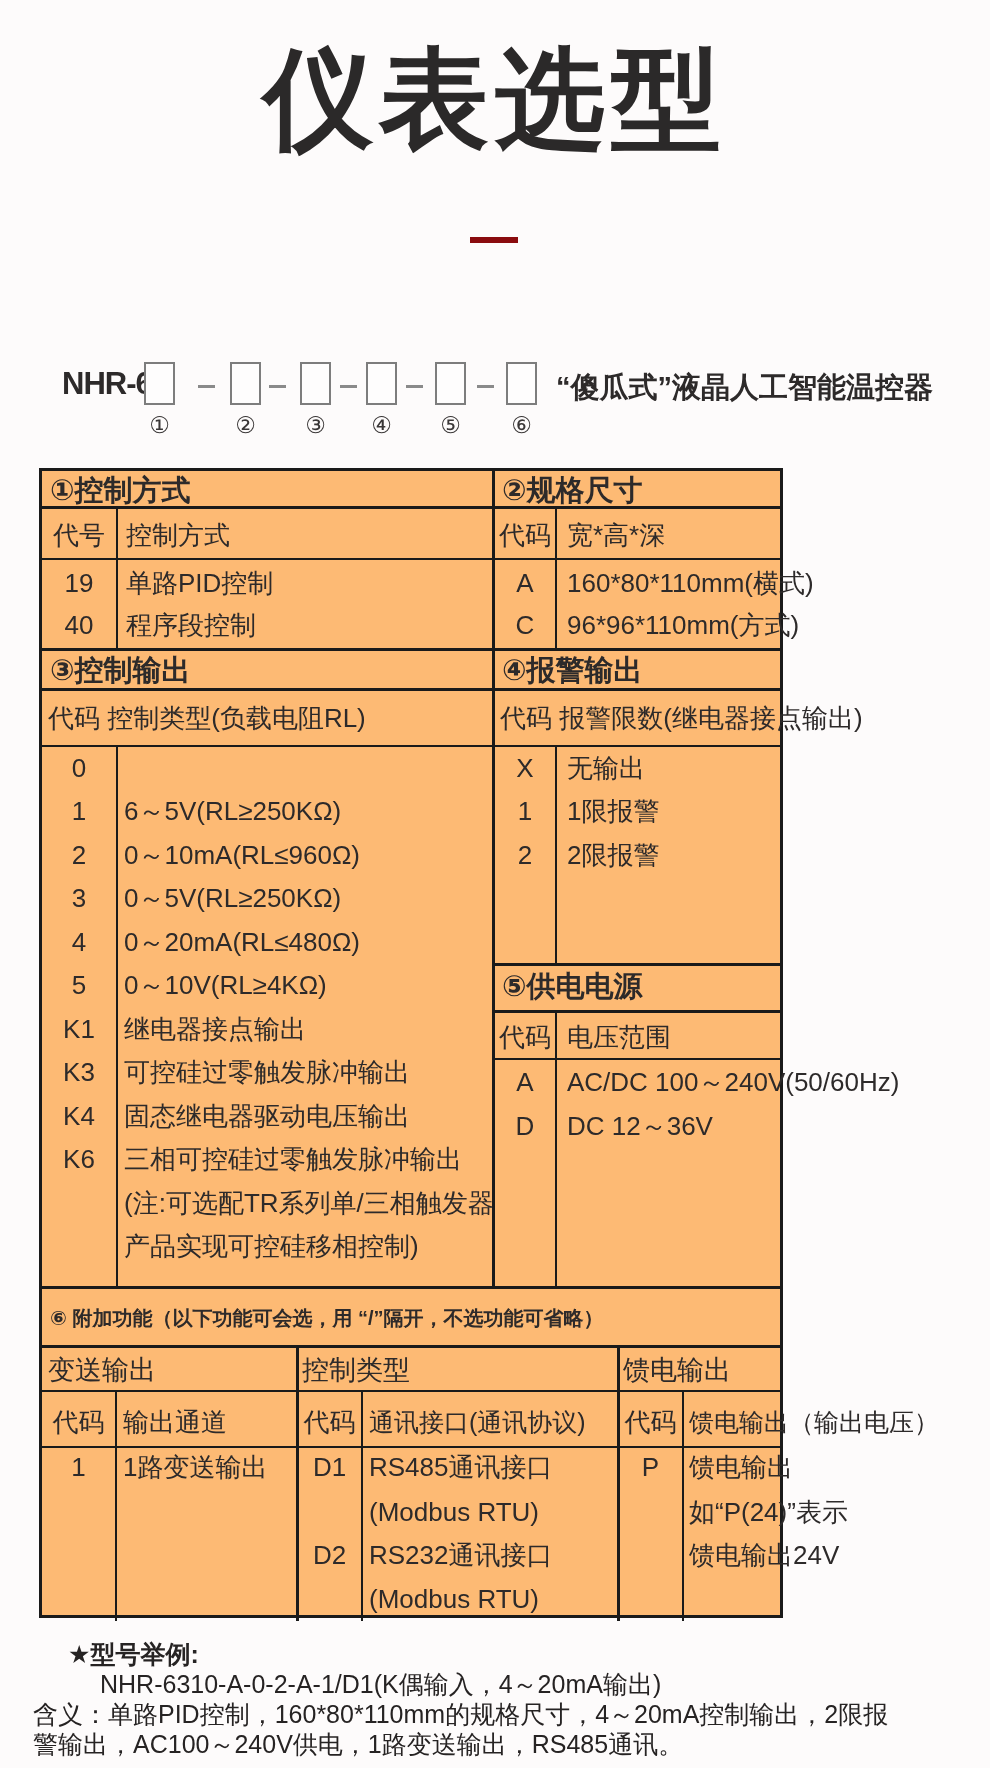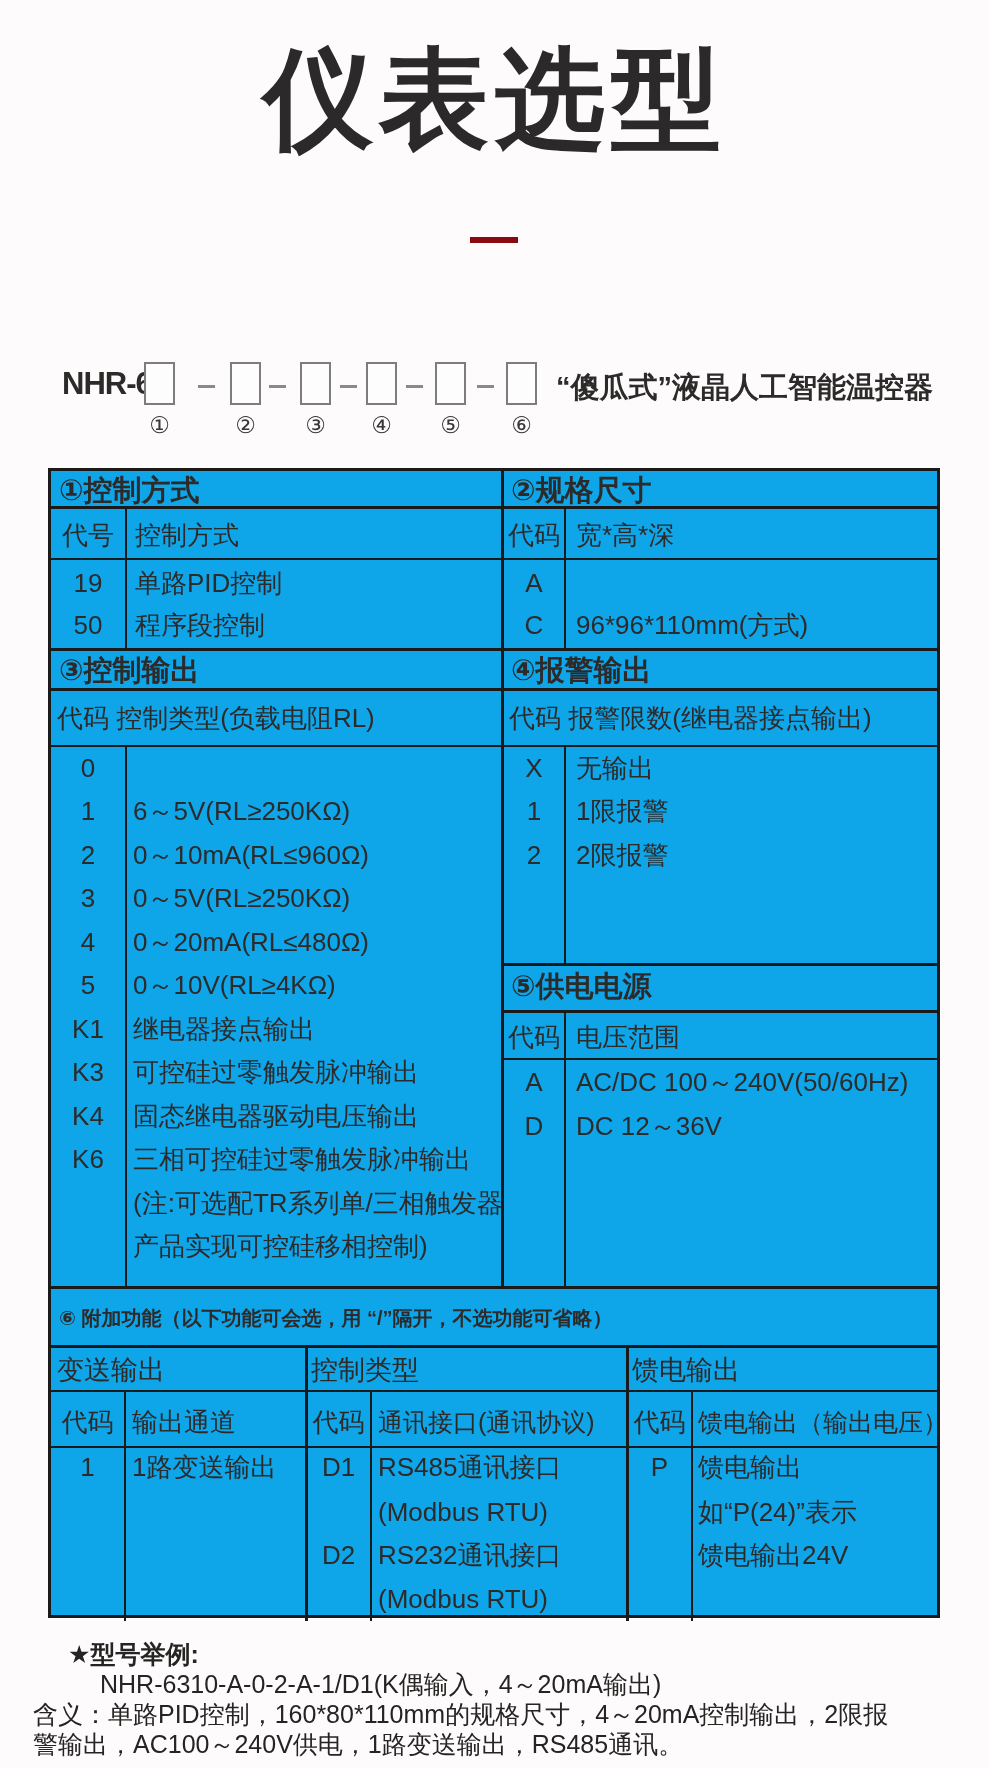--- a/index.html
+++ b/index.html
@@ -14,21 +14,21 @@
   .title{position:absolute;left:0;right:0;top:26px;text-align:center;
          font-size:110px;font-weight:800;letter-spacing:6px;color:#2b2929;white-space:nowrap;}
   .red-dash{position:absolute;left:470px;top:237px;width:48px;height:6px;background:var(--accent);}
   
   .model-prefix{position:absolute;left:62px;top:366px;font-size:31px;font-weight:700;letter-spacing:-1px;white-space:nowrap;}
   .mbox{position:absolute;top:362px;width:31px;height:43px;border:2px solid #7d7d7d;background:#fefdfd;}
   .mdash{position:absolute;top:385px;width:17px;height:3px;background:#8a8a8a;}
   .model-suffix{position:absolute;left:556px;top:368px;font-size:29px;font-weight:700;white-space:nowrap;}
   .pos-num{position:absolute;top:412px;width:31px;text-align:center;font-size:23px;color:#3a3737;}
   
-  .tbl{position:absolute;left:48px;top:468px;width:892px;height:1150px;border:3px solid var(--border);background:#0ea5e9;}
+  .tbl{position:absolute;left:39px;top:468px;width:744px;height:1150px;border:3px solid var(--border);background:#fdba74;}
   .hl,.vl{position:absolute;background:var(--border);}
   .sec{position:absolute;font-weight:700;font-size:29px;color:var(--text);white-space:nowrap;line-height:34px;}
   .txt{position:absolute;font-size:26px;color:var(--text);white-space:nowrap;line-height:30px;}
   .code{text-align:center;}
   
   .foot{position:absolute;font-size:25px;color:#262323;white-space:nowrap;line-height:29px;}
 </style>
 </head>
 <body>
 
@@ -82,27 +82,28 @@
     <div class="vl" style="left:575px;top:877px;height:273px;width:3px"></div>
     <div class="vl" style="left:73px;top:921px;height:229px;width:2px"></div>
     <div class="vl" style="left:319px;top:921px;height:229px;width:2px"></div>
     <div class="vl" style="left:640px;top:921px;height:229px;width:2px"></div>
 
     <div class="sec" style="left:8px;top:2px">①控制方式</div>
     <span class="txt code" style="left:0;width:74px;top:49px">代号</span>
     <span class="txt" style="left:84px;top:49px">控制方式</span>
     <span class="txt code" style="left:0;width:74px;top:97px">19</span>
     <span class="txt" style="left:84px;top:97px">单路PID控制</span>
-    <span class="txt code" style="left:0;width:74px;top:139px">50</span>
+    <span class="txt code" style="left:0;width:74px;top:139px">40</span>
     <span class="txt" style="left:84px;top:139px">程序段控制</span>
 
     <div class="sec" style="left:460px;top:2px">②规格尺寸</div>
     <span class="txt code" style="left:453px;width:60px;top:49px">代码</span>
     <span class="txt" style="left:525px;top:49px">宽*高*深</span>
     <span class="txt code" style="left:453px;width:60px;top:97px">A</span>
+    <span class="txt" style="left:525px;top:97px">160*80*110mm(横式)</span>
     <span class="txt code" style="left:453px;width:60px;top:139px">C</span>
     <span class="txt" style="left:525px;top:139px">96*96*110mm(方式)</span>
 
     <div class="sec" style="left:8px;top:182px">③控制输出</div>
     <span class="txt" style="left:6px;top:232px">代码 控制类型(负载电阻RL)</span>
     <span class="txt code" style="left:0;width:74px;top:282px">0</span>
     <span class="txt code" style="left:0;width:74px;top:325px">1</span>
     <span class="txt" style="left:82px;top:325px">6～5V(RL≥250KΩ)</span>
     <span class="txt code" style="left:0;width:74px;top:369px">2</span>
     <span class="txt" style="left:82px;top:369px">0～10mA(RL≤960Ω)</span>

